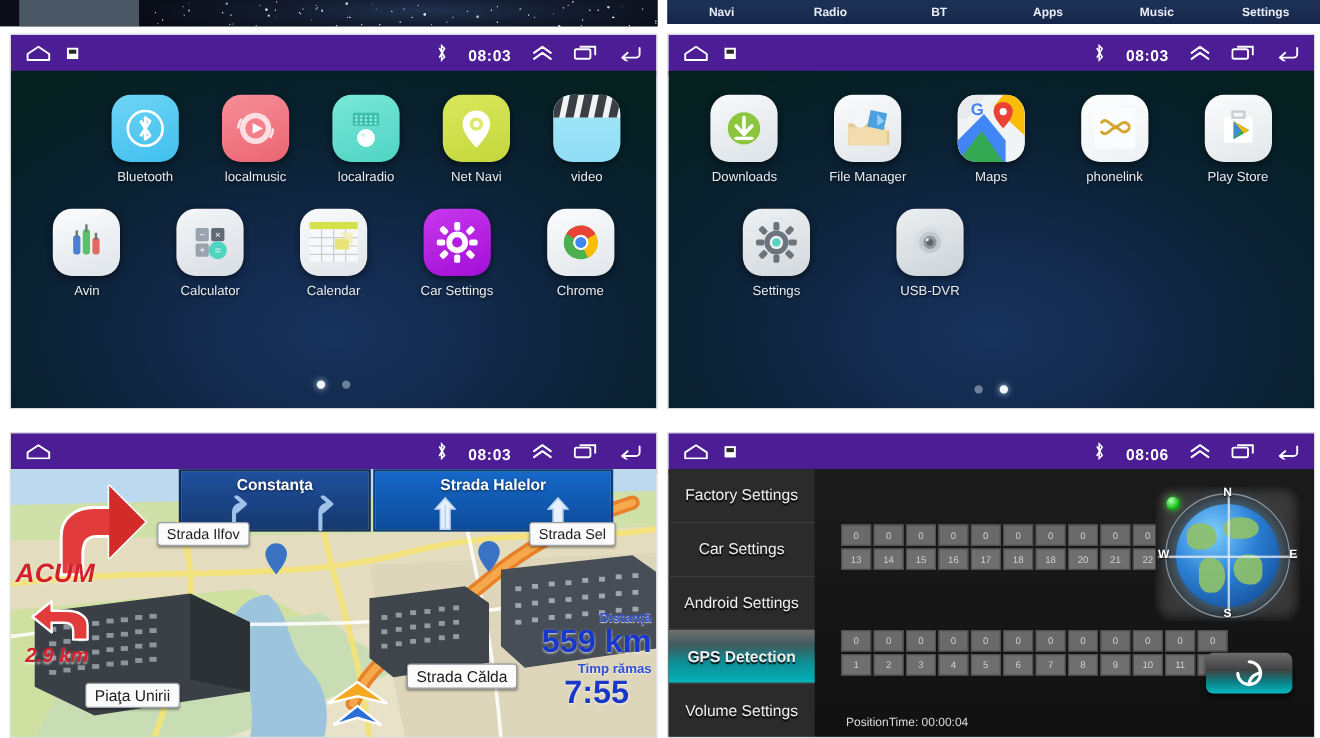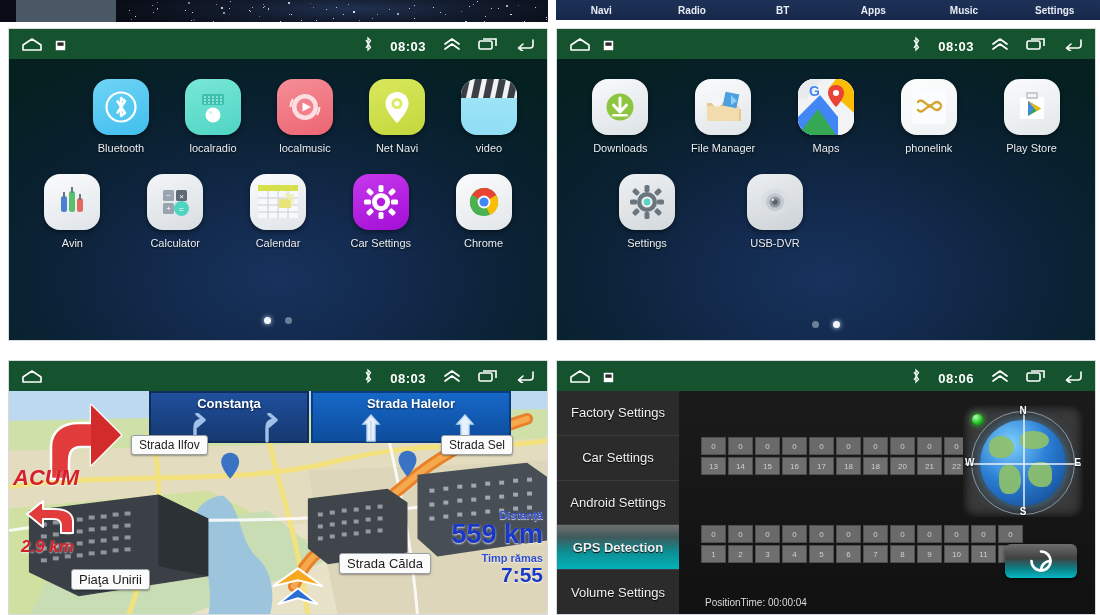--- a/index.html
+++ b/index.html
@@ -8,21 +8,21 @@
     font-family:"Liberation Sans", sans-serif; overflow:hidden;
     position:relative;
   }
   .grid { position:absolute; inset:0; }
 
   
   .panel { position:absolute; overflow:hidden; }
 
   
   .statusbar {
-    height:34px; background:#14532d; display:flex; align-items:center;
+    height:34px; background:#4c1d95; display:flex; align-items:center;
     padding:0 12px; color:#fff; position:relative;
   }
   .sb-left { display:flex; align-items:center; gap:12px; }
   .sb-right { margin-left:auto; display:flex; align-items:center; gap:17px; }
   .sb-time { font-size:13px; font-weight:bold; letter-spacing:.5px; }
   .ico { display:inline-block; }
 
   
   .appscreen {
     position:absolute; left:0; right:0; top:30px; bottom:0;
@@ -352,20 +352,33 @@
           <div class="appicon" style="background:linear-gradient(160deg,#6ed4f5,#41bfee);">
             <svg width="40" height="40" viewBox="0 0 40 40">
               <circle cx="20" cy="20" r="14.5" fill="none" stroke="#fff" stroke-width="2.2"></circle>
               <path d="M16 13.5 L24 26 L20 29 L20 11 L24 14 L16 26.5" fill="none" stroke="#fff" stroke-width="2.4" stroke-linejoin="round"></path>
             </svg>
           </div>
           <div class="applabel">Bluetooth</div>
         </div>
 
         <div class="appcell">
+          <div class="appicon" style="background:linear-gradient(160deg,#f58e97,#ec6572);">
+            <svg width="42" height="42" viewBox="0 0 42 42">
+              <circle cx="21" cy="21" r="13" fill="#fbdfe2"></circle>
+              <circle cx="21" cy="21" r="8.5" fill="#f3808c"></circle>
+              <path d="M18.5 16.5 L27 21 L18.5 25.5 Z" fill="#fff"></path>
+              <path d="M6.5 21 A14.5 14.5 0 0 1 9 13" fill="none" stroke="#fde9eb" stroke-width="2"></path>
+              <path d="M35.5 21 A14.5 14.5 0 0 1 33 29" fill="none" stroke="#fde9eb" stroke-width="2"></path>
+            </svg>
+          </div>
+          <div class="applabel">localmusic</div>
+        </div>
+
+        <div class="appcell">
           <div class="appicon" style="background:linear-gradient(160deg,#79e7d8,#4fd4c3);">
             <svg width="44" height="44" viewBox="0 0 44 44">
               <rect x="11" y="9" width="22" height="11" rx="1.5" fill="#3fbfae"></rect>
               <g fill="#9af0e4">
                 <circle cx="14" cy="12" r="1"></circle>
                   <circle cx="18" cy="12" r="1"></circle>
                   <circle cx="22" cy="12" r="1"></circle>
                   <circle cx="26" cy="12" r="1"></circle>
                   <circle cx="30" cy="12" r="1"></circle>
                 <circle cx="14" cy="15" r="1"></circle>
@@ -377,33 +390,20 @@
                   <circle cx="18" cy="18" r="1"></circle>
                   <circle cx="22" cy="18" r="1"></circle>
                   <circle cx="26" cy="18" r="1"></circle>
                   <circle cx="30" cy="18" r="1"></circle>
               </g>
               <circle cx="22" cy="30" r="7.5" fill="#fff"></circle>
               <circle cx="19.5" cy="27.5" r="1.8" fill="#d6f4ee"></circle>
             </svg>
           </div>
           <div class="applabel">localradio</div>
-        </div>
-
-        <div class="appcell">
-          <div class="appicon" style="background:linear-gradient(160deg,#f58e97,#ec6572);">
-            <svg width="42" height="42" viewBox="0 0 42 42">
-              <circle cx="21" cy="21" r="13" fill="#fbdfe2"></circle>
-              <circle cx="21" cy="21" r="8.5" fill="#f3808c"></circle>
-              <path d="M18.5 16.5 L27 21 L18.5 25.5 Z" fill="#fff"></path>
-              <path d="M6.5 21 A14.5 14.5 0 0 1 9 13" fill="none" stroke="#fde9eb" stroke-width="2"></path>
-              <path d="M35.5 21 A14.5 14.5 0 0 1 33 29" fill="none" stroke="#fde9eb" stroke-width="2"></path>
-            </svg>
-          </div>
-          <div class="applabel">localmusic</div>
         </div>
 
         <div class="appcell">
           <div class="appicon" style="background:linear-gradient(160deg,#d9e85c,#c3d73c);">
             <svg width="40" height="40" viewBox="0 0 40 40">
               <path d="M20 5 C13.5 5 8.5 10 8.5 16.5 C8.5 25 20 36 20 36 C20 36 31.5 25 31.5 16.5 C31.5 10 26.5 5 20 5 Z" fill="#fff"></path>
               <circle cx="20" cy="16.5" r="5.5" fill="#dcea66"></circle>
               <circle cx="20" cy="16.5" r="2.6" fill="#fff"></circle>
             </svg>
           </div>
@@ -869,21 +869,21 @@
 
       <div class="callout" style="left:122px; top:44px; font-size:12px;">Strada Ilfov</div>
       <div class="callout" style="left:432px; top:44px; font-size:12px;">Strada Sel</div>
       <div class="callout" style="left:62px; top:178px;">Piaţa Unirii</div>
       <div class="callout" style="left:330px; top:162px;">Strada Călda</div>
 
       <div style="position:absolute; right:4px; top:118px; text-align:right;">
         <div style="color:#2f4fd0; font-size:11px; font-weight:bold; text-shadow:0 1px 1px rgba(255,255,255,.8);">Distanţă</div>
         <div style="color:#1a38c8; font-size:27px; font-weight:bold; line-height:1; text-shadow:0 1px 2px rgba(255,255,255,.85);">559 km</div>
         <div style="color:#2f4fd0; font-size:11px; font-weight:bold; margin-top:4px; text-shadow:0 1px 1px rgba(255,255,255,.8);">Timp rămas</div>
-        <div style="color:#1a38c8; font-size:21px; font-weight:bold; line-height:1; text-shadow:0 1px 2px rgba(255,255,255,.85);">7:55</div>
+        <div style="color:#1a38c8; font-size:27px; font-weight:bold; line-height:1; text-shadow:0 1px 2px rgba(255,255,255,.85);text-align:center;">7:55</div>
       </div>
     </div>
   </div>
 
   <div class="panel" style="left:556px; top:360px; width:540px; height:255px; border:1px solid #d7dbdf;">
 
     <div class="statusbar">
       <div class="sb-left">
         <span class="ico">
           <svg width="22" height="14" viewBox="0 0 22 14">

